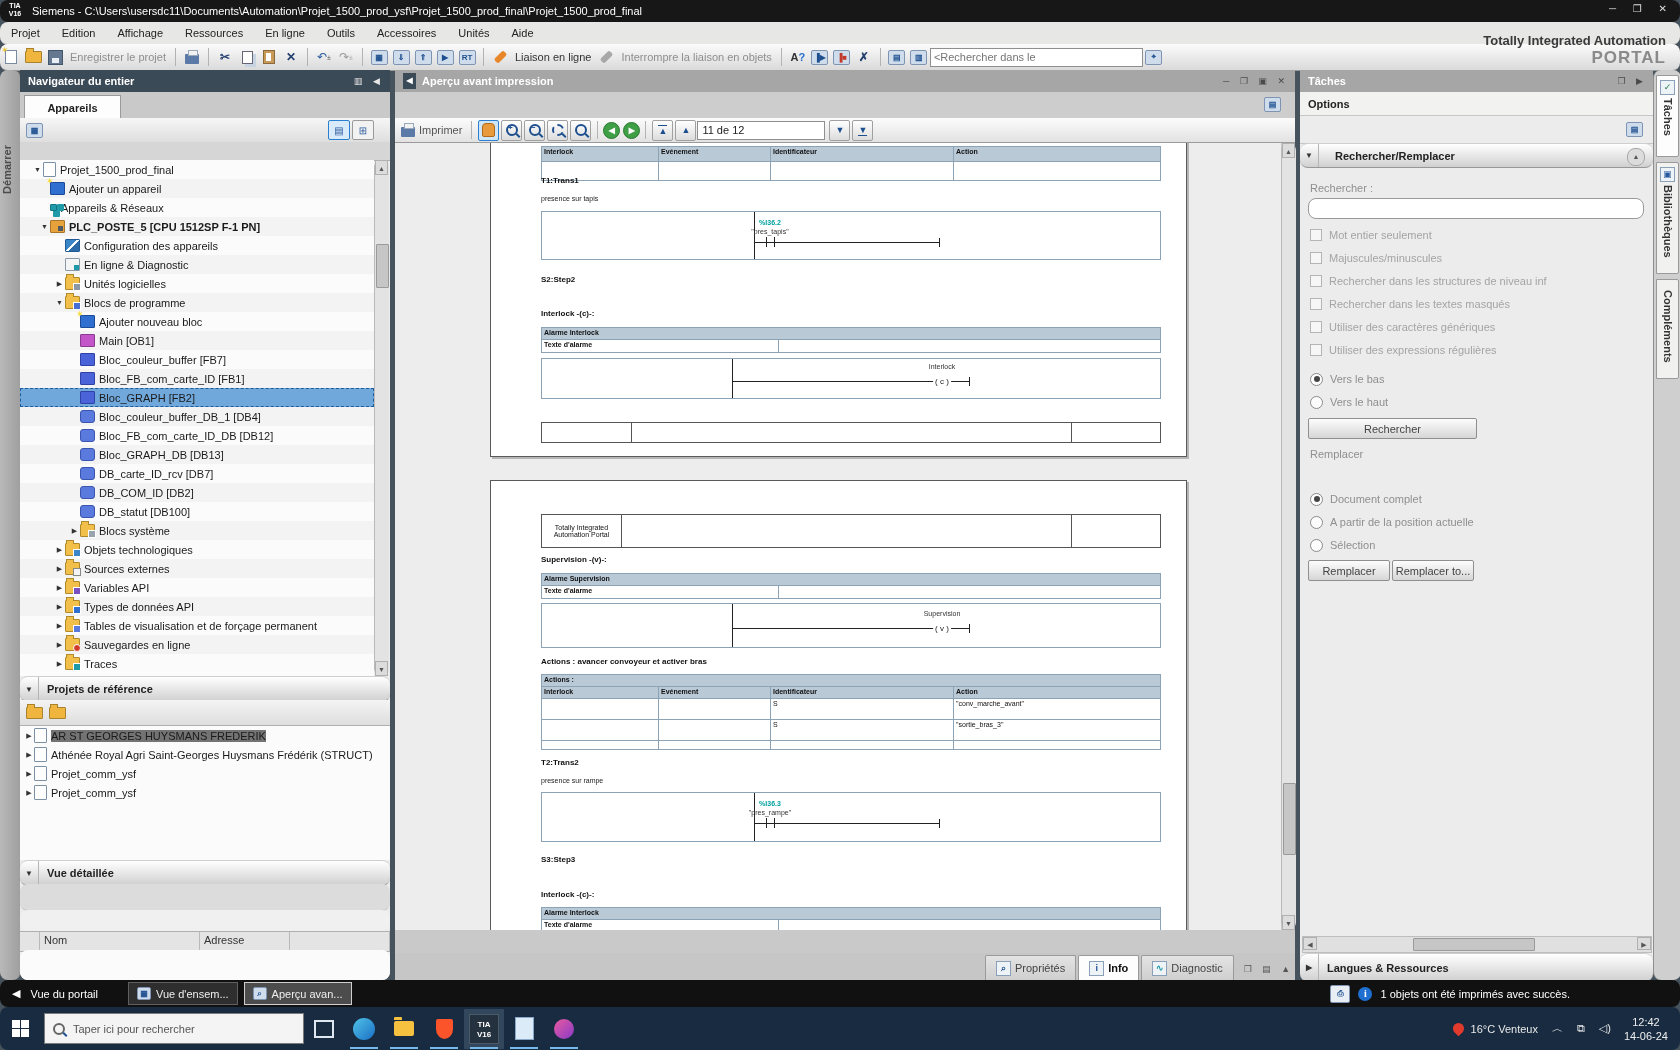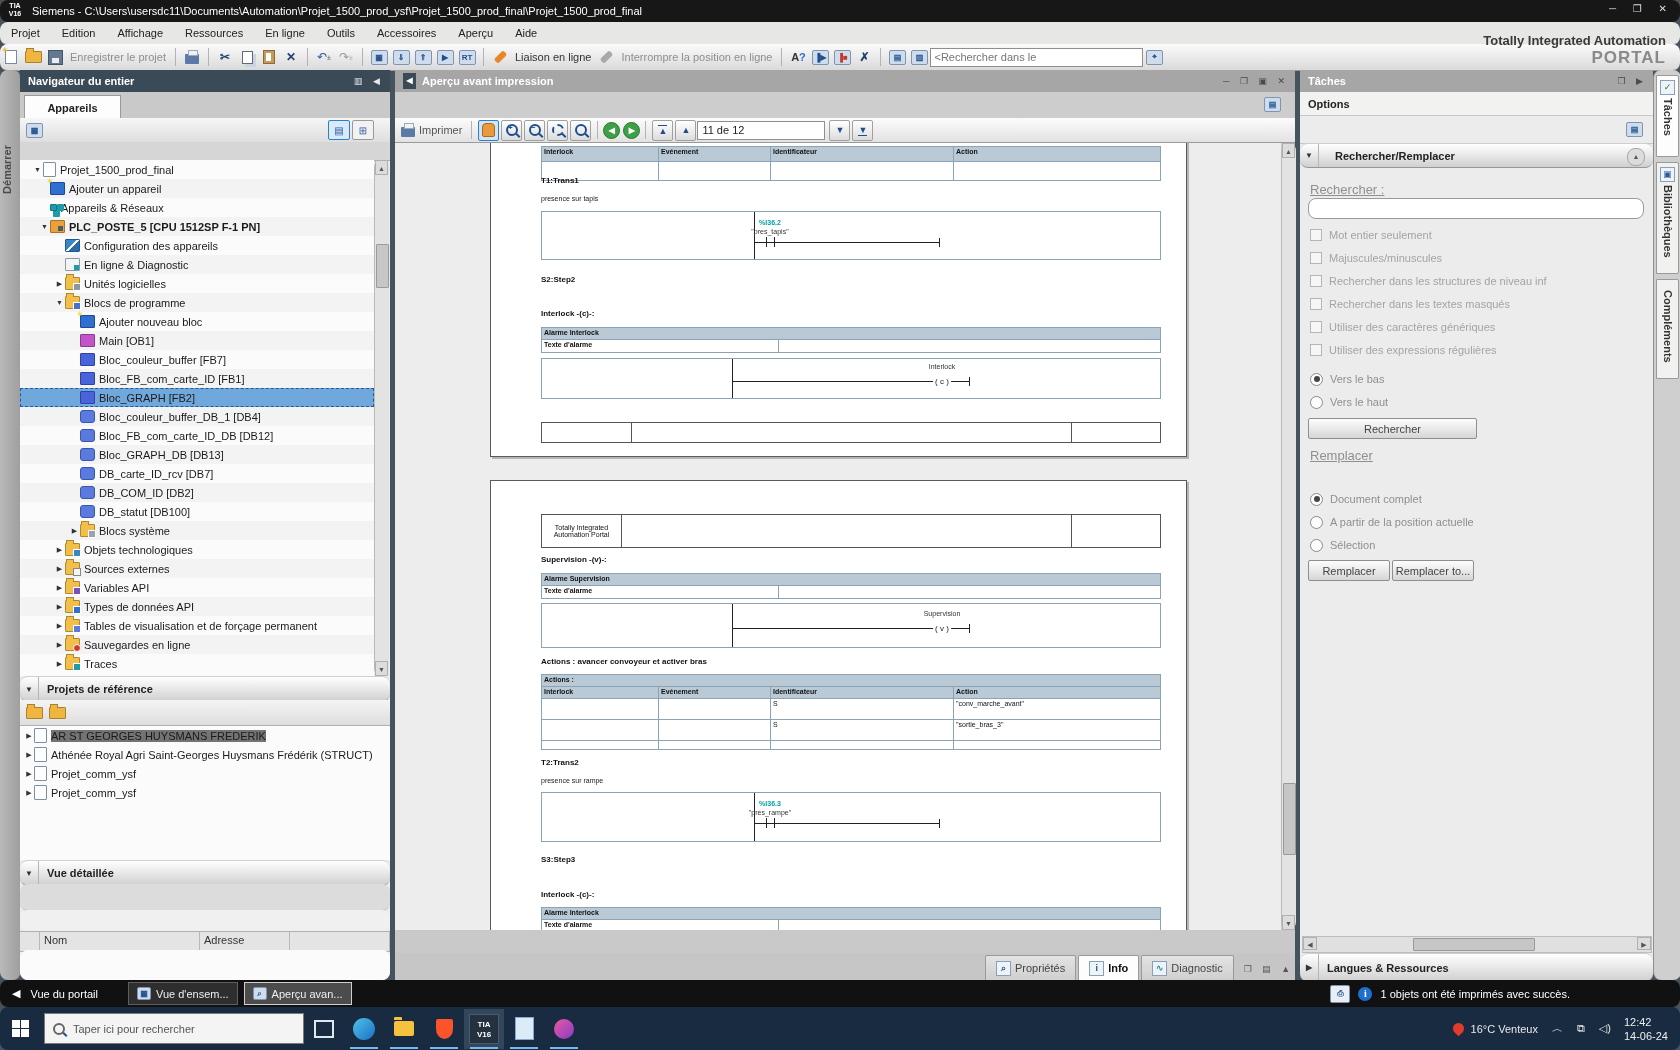--- a/index.html
+++ b/index.html
@@ -139,21 +139,21 @@
   #zhandle{position:absolute;left:815px;top:4px;width:7px;height:11px;background:#e8e8e8;border:1px solid #777;}
   #zruler{position:absolute;left:805px;top:16px;width:68px;height:5px;background:repeating-linear-gradient(90deg,#888 0 1px,transparent 1px 5px);}
   #tabsrow{position:absolute;left:0;top:883px;width:900px;height:27px;background:#c6c6c6;display:flex;align-items:flex-end;}
   .btab{height:24px;display:flex;align-items:center;gap:4px;padding:0 10px;border:1px solid #9a9a9a;border-bottom:none;border-radius:2px 2px 0 0;background:linear-gradient(#e3e3e3,#cfcfcf);font-size:11px;color:#444;margin-right:2px;}
   .btab.on{background:#fdfdfd;font-weight:bold;color:#111;}
   .btabico{width:13px;height:13px;background:#eef3f8;border:1px solid #8aa0b8;font-size:9px;color:#1d4f8f;display:flex;align-items:center;justify-content:center;font-weight:bold;}
   
   #taskspanel{left:1300px;top:70px;width:353px;height:910px;background:#ececec;}
   #optrow{position:absolute;left:0;top:22px;width:353px;height:24px;background:#f2f2f1;border-bottom:1px solid #c6c6c6;display:flex;align-items:center;padding-left:8px;box-sizing:border-box;font-size:11px;font-weight:bold;color:#222;}
   #opticonrow{position:absolute;left:0;top:46px;width:353px;height:27px;background:#ececec;border-bottom:1px solid #c6c6c6;}
-  .tasklabel{position:absolute;font-size:13px;color:#8f8f8f;text-decoration:underline;}
+  .tasklabel{position:absolute;font-size:11px;color:#8f8f8f;}
   .taskinput{position:absolute;height:17px;background:#fff;border:1px solid #9a9a9a;}
   .cbrow{position:absolute;left:10px;display:flex;align-items:center;height:14px;}
   .cb{width:10px;height:10px;background:#f6f6f6;border:1px solid #b5b5b5;margin-right:7px;flex:none;}
   .cblab{font-size:11px;color:#a4a4a4;white-space:nowrap;}
   .rbrow{position:absolute;left:10px;display:flex;align-items:center;height:14px;}
   .rb{width:11px;height:11px;border:1px solid #8a8a8a;border-radius:50%;background:#fdfdfd;margin-right:7px;position:relative;flex:none;}
   .rb.on::after{content:'';position:absolute;inset:2.5px;background:#444;border-radius:50%;}
   .rblab{font-size:11px;color:#8f8f8f;white-space:nowrap;}
   .btn{position:absolute;background:linear-gradient(#fdfdfd,#d6d6d6);border:1px solid #8f8f8f;border-radius:2px;font-size:11px;color:#444;display:flex;align-items:center;justify-content:center;}
   #hscroll{position:absolute;left:2px;top:866px;width:348px;height:15px;background:#e0e0e0;border:1px solid #bdbdbd;}
@@ -175,21 +175,21 @@
   .tbicon.active{background:#33475c;}
   .e-edge{width:22px;height:22px;border-radius:50%;background:linear-gradient(135deg,#4fc3e8,#1b6fc4);}
   .e-expl{width:20px;height:15px;background:#f5c13e;border-radius:2px;position:relative;}
   .e-expl::before{content:'';position:absolute;top:-4px;left:0;width:8px;height:3px;background:#f5c13e;border-radius:1px 1px 0 0;}
   .e-brave{width:17px;height:20px;background:#fb542b;border-radius:2px 2px 50% 50%;}
   .e-tia{width:30px;height:30px;background:#24313f;border:1px solid #4a5a6a;color:#fff;font-size:8px;font-weight:bold;text-align:center;line-height:10px;padding-top:5px;box-sizing:border-box;}
   .e-note{width:17px;height:21px;background:#dcebf8;border:1px solid #8aa8c8;}
   .e-paint{width:20px;height:20px;border-radius:50%;background:linear-gradient(135deg,#e85aa0,#8a3ac8);}
   .pin{width:11px;height:11px;background:#e23b2e;border-radius:50% 50% 50% 0;transform:rotate(-45deg);}
   .trayglyph{font-size:11px;color:#e8e8e8;margin:0 7px;}
-  #clock{text-align:left;font-size:11px;line-height:14px;margin:0 12px 0 6px;}
+  #clock{text-align:center;font-size:11px;line-height:14px;margin:0 12px 0 6px;}
 </style>
 </head>
 <body>
 
 <div id="app">
 
   <div class="abs" id="titlebar">
     <div id="tialogo"><span>TIA</span><br><span>V16</span></div>
     <div id="wintitle">Siemens  -  C:\Users\usersdc11\Documents\Automation\Projet_1500_prod_ysf\Projet_1500_prod_final\Projet_1500_prod_final</div>
     <div id="winctrl">─ ❐ ✕</div>
@@ -197,21 +197,21 @@
 
   <div class="abs" id="menubar">
 
   <div class="menuitem">Projet</div>
       <div class="menuitem">Edition</div>
       <div class="menuitem">Affichage</div>
       <div class="menuitem">Ressources</div>
       <div class="menuitem">En ligne</div>
       <div class="menuitem">Outils</div>
       <div class="menuitem">Accessoires</div>
-      <div class="menuitem">Aperçu</div>
+      <div class="menuitem">Unités</div>
       <div class="menuitem">Aide</div>
     </div>
 
   <div class="abs" id="toolbar">
     <div class="tbtn">
         <span class="i-sheet star"></span>
       </div>
     <div class="tbtn">
         <span class="i-folder"></span>
       </div>
@@ -262,21 +262,21 @@
         <span class="tile">RT</span>
       </div>
     <div class="tsep"></div>
     <div class="tbtn">
         <span class="i-plug"></span>
       </div>
     <span class="tlabel dark">Liaison en ligne</span>
     <div class="tbtn">
         <span class="i-plug gray"></span>
       </div>
-    <span class="tlabel">Interrompre la position en ligne</span>
+    <span class="tlabel">Interrompre la liaison en objets</span>
     <div class="tsep"></div>
     <div class="tbtn">
         <span style="font-size:11px;font-weight:bold;color:#333">A<span style="color:#2a6fd0">?</span></span>
       </div>
     <div class="tbtn">
         <span class="tile">▐▶</span>
       </div>
     <div class="tbtn">
         <span class="tile" style="color:#c0392b">▐■</span>
       </div>

